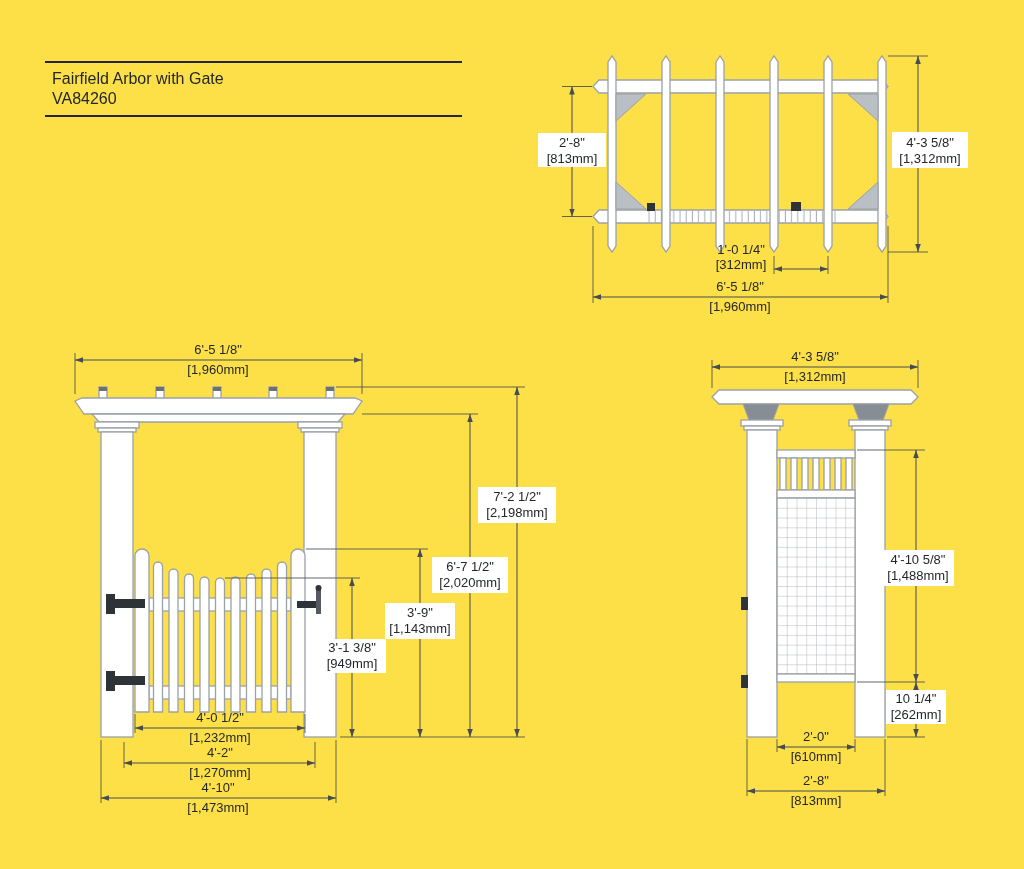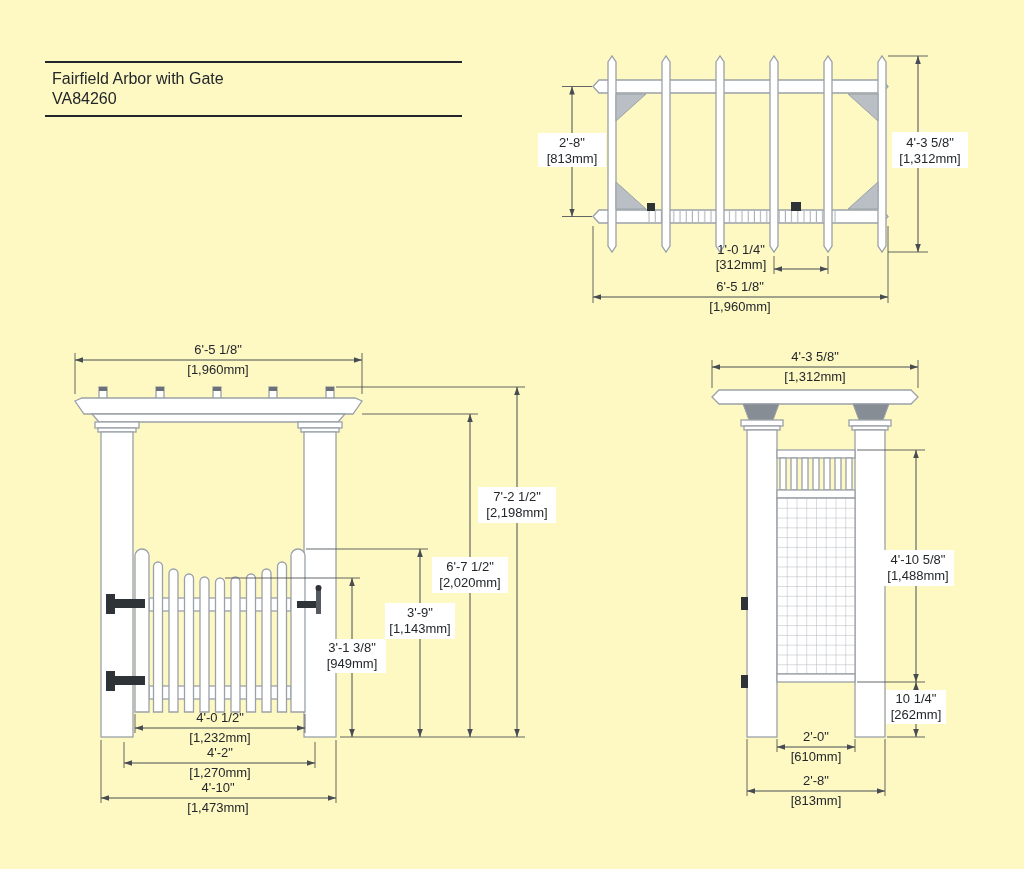--- a/index.html
+++ b/index.html
@@ -1,20 +1,20 @@
 <!DOCTYPE html>
 <html style="--structure: #9aa1a8; --dim: #474c52; --ink: #23272b; --hardware: #2e3338; --bracket: #b9bfc5; --corbel: #868d94; --cap: #6a7178;"><head>
 <meta charset="utf-8">
 <style>
   :root{
     --structure:#9aa1a8; --dim:#474c52; --ink:#23272b;
     --hardware:#2e3338; --bracket:#b9bfc5; --corbel:#868d94; --cap:#6a7178;
   }
   html,body{margin:0;padding:0;background:#ffffff;}
-  .stage{width:1024px;height:869px;background:#fef9c3;position:relative;}
+  .stage{width:1024px;height:869px;background:#fde047;position:relative;}
   svg text{font-family:"Liberation Sans",sans-serif;}
   .rule{stroke:var(--ink);stroke-width:2;}
   .ttl{font-size:16px;fill:var(--ink);}
   .out{fill:#ffffff;stroke:var(--structure);stroke-width:1.3;}
   .tri{fill:var(--bracket);stroke:var(--structure);stroke-width:1;}
   .cor{fill:var(--corbel);stroke:var(--structure);stroke-width:1;}
   .hw{fill:var(--hardware);stroke:none;}
   .cap{fill:var(--cap);stroke:none;}
   .dim{stroke:var(--dim);stroke-width:1;fill:none;}
   .ext{stroke:var(--dim);stroke-width:0.85;fill:none;}

